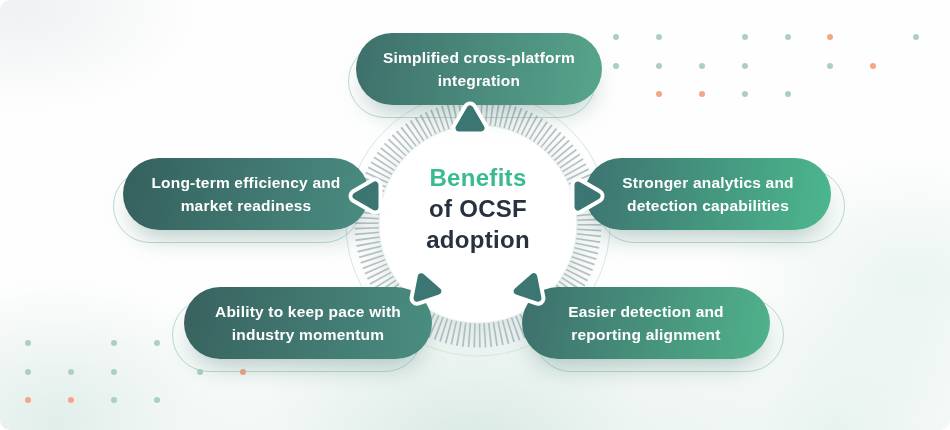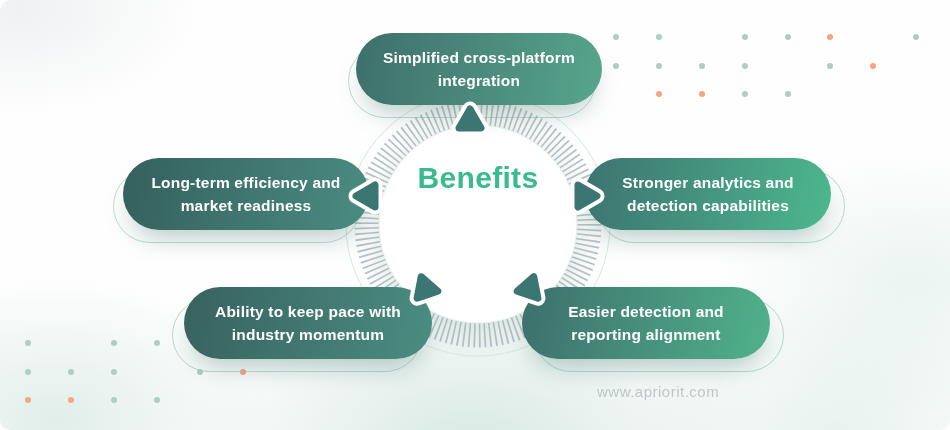--- a/index.html
+++ b/index.html
@@ -39,21 +39,21 @@
     box-shadow:0 16px 26px -10px rgba(62,118,108,.40);
   }
   .pill-top{left:356px; top:33px;  width:246px; height:72px;}
   .pill-left{left:123px; top:158px; width:246px; height:72px;}
   .pill-right{left:585px; top:158px; width:246px; height:72px;}
   .pill-bl{left:184px; top:287px; width:248px; height:72px;}
   .pill-br{left:522px; top:287px; width:248px; height:72px;}
 
   .center-label{
     position:absolute; left:378px; top:162px; width:200px; z-index:2;
-    text-align:center; font-weight:bold; font-size:30px; line-height:31px;
+    text-align:center; font-weight:bold; font-size:24px; line-height:31px;
     letter-spacing:.3px;
   }
   .center-accent{color:var(--accent-green,#3abb8d);}
   .center-rest{color:var(--title-dark,#273140); white-space:pre-line;}
 
   .watermark{
     position:absolute; left:597px; top:383px; z-index:1;
     color:var(--watermark-gray,#bcc8c8); font-size:15px; letter-spacing:.5px;
   }
 
@@ -84,20 +84,22 @@
 market readiness</div>
   <div class="pill pill-bl" style="background: linear-gradient(100deg, rgb(56, 98, 95), rgb(74, 141, 129));">Ability to keep pace with
 industry momentum</div>
   <div class="pill pill-right" style="background: linear-gradient(100deg, rgb(61, 115, 112), rgb(76, 184, 142));">Stronger analytics and
 detection capabilities</div>
   <div class="pill pill-br" style="background: linear-gradient(100deg, rgb(61, 111, 108), rgb(80, 178, 139));">Easier detection and
 reporting alignment</div>
 
   <div class="center-label">
     <div class="center-accent">Benefits</div>
+    <div class="center-rest">of OCSF
+adoption</div>
   </div>
 
   <svg class="layer arrow-layer" viewBox="0 0 950 430">
     <g transform="translate(470,120)">
       <path d="M0,-11 L11,8 L-11,8 Z" fill="#ffffff" stroke="#ffffff" stroke-width="15" stroke-linejoin="round"></path>
       <path d="M0,-11 L11,8 L-11,8 Z" stroke-width="7" stroke-linejoin="round" style="fill:var(--arrow-teal,#3c7673); stroke:var(--arrow-teal,#3c7673)"></path>
     </g>
     <g transform="translate(367,196) rotate(-90)">
       <path d="M0,-11 L11,8 L-11,8 Z" fill="#ffffff" stroke="#ffffff" stroke-width="15" stroke-linejoin="round"></path>
       <path d="M0,-11 L11,8 L-11,8 Z" stroke-width="7" stroke-linejoin="round" style="fill:var(--arrow-teal,#3c7673); stroke:var(--arrow-teal,#3c7673)"></path>
@@ -140,15 +142,14 @@
       <span class="dot green" style="left: 68px; top: 369px;"></span>
       <span class="dot green" style="left: 111px; top: 369px;"></span>
       <span class="dot green" style="left: 197px; top: 369px;"></span>
       <span class="dot orange" style="left: 240px; top: 369px;"></span>
       <span class="dot orange" style="left: 25px; top: 397px;"></span>
       <span class="dot orange" style="left: 68px; top: 397px;"></span>
       <span class="dot green" style="left: 111px; top: 397px;"></span>
       <span class="dot green" style="left: 154px; top: 397px;"></span>
     </div>
 
-  <div class="watermark">www.apriorit.com</div>
 
 </div>
 
 </body></html>

